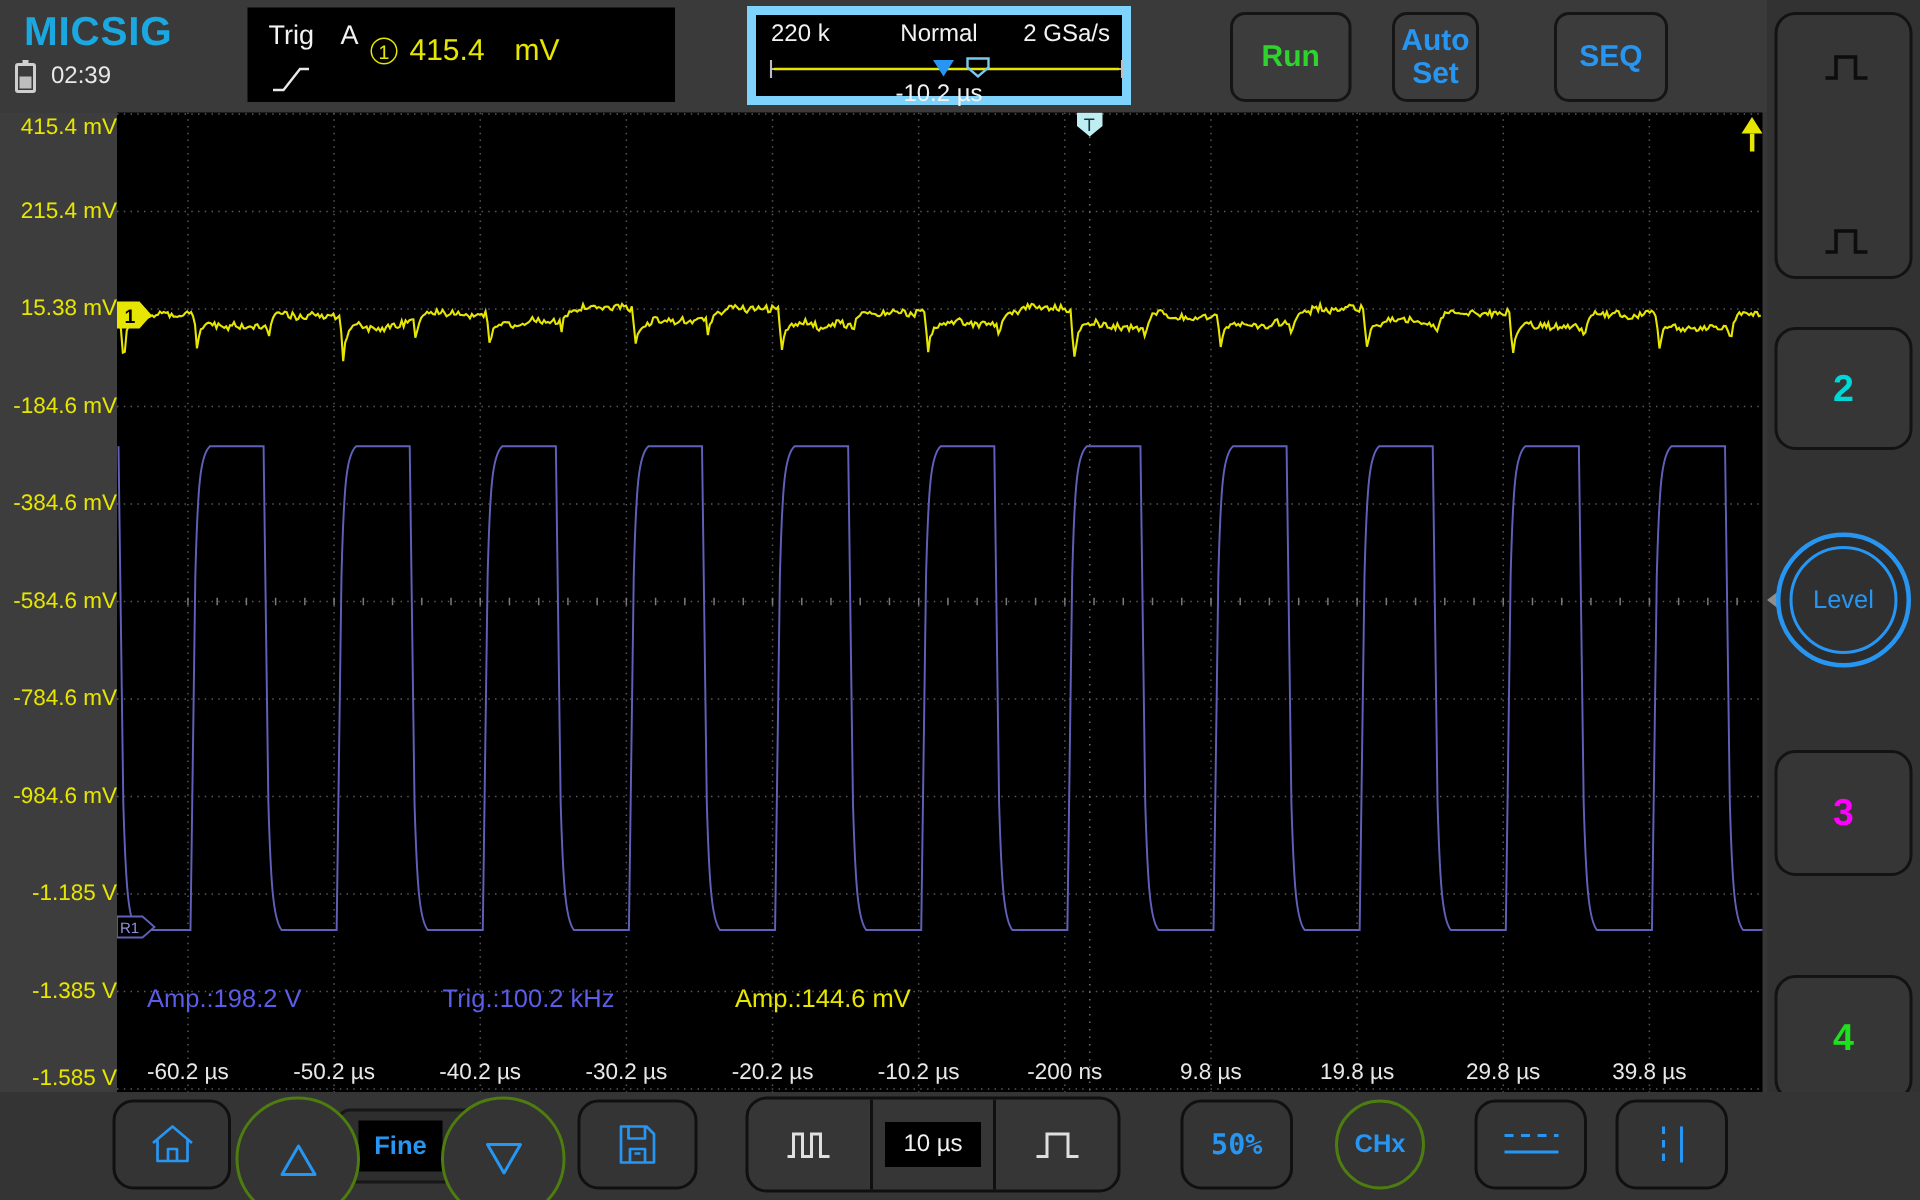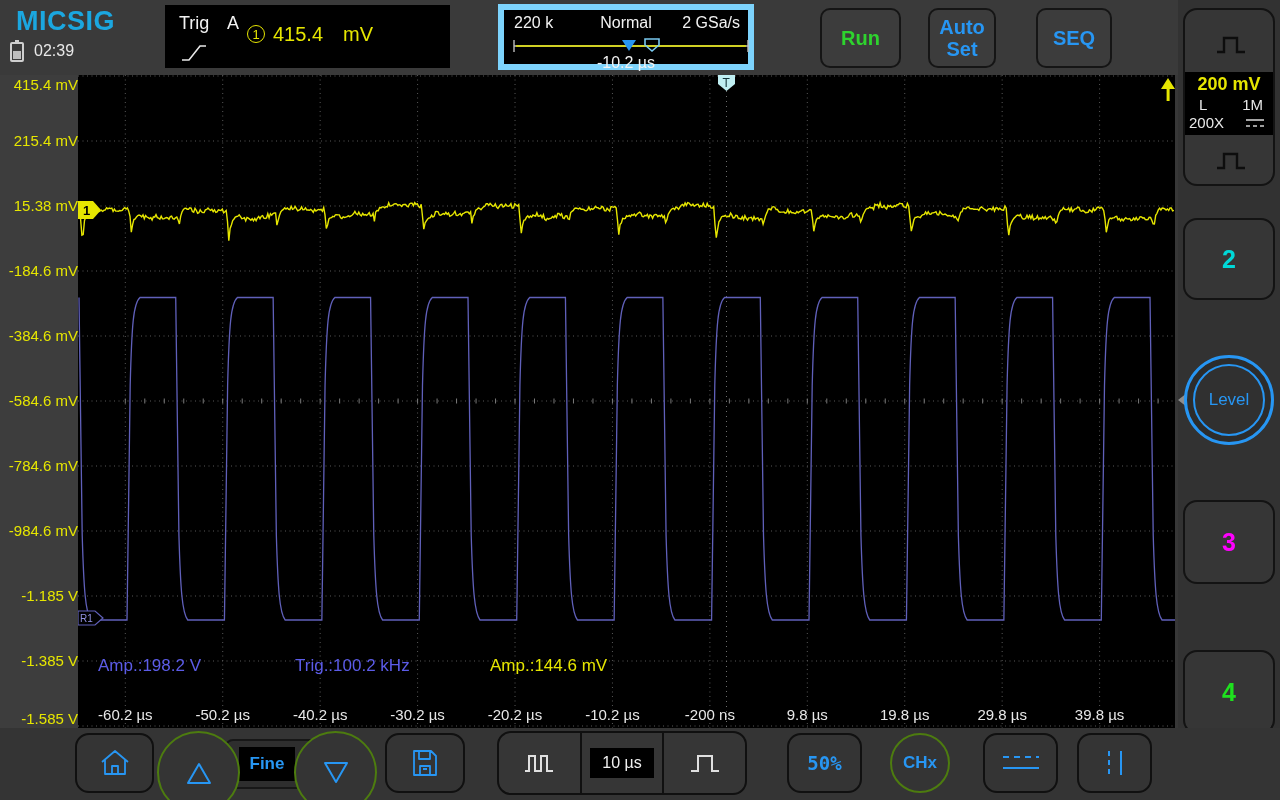--- a/index.html
+++ b/index.html
@@ -27,21 +27,21 @@
   #acqbox { position:absolute; left:498px; top:4px; width:256px; height:66px; background:#000; border:6px solid #7dd3fc; }
   .acq-depth { position:absolute; left:10px; top:4px; color:#f2f2f2; font-size:16px; }
   .acq-mode { position:absolute; left:0; right:0; top:4px; text-align:center; color:#f2f2f2; font-size:16px; }
   .acq-rate { position:absolute; right:8px; top:4px; color:#f2f2f2; font-size:16px; }
   .acq-delay { position:absolute; left:0; right:0; top:44px; text-align:center; color:#f2f2f2; font-size:16px; }
 
   .tbtn { position:absolute; top:8px; height:60px; background:#3c3c3c; border:2px solid #151515; border-radius:10px;
           color:#2796f3; font-size:20px; font-weight:700; display:flex; align-items:center; justify-content:center;
           text-align:center; line-height:1.1; }
   #btn-run { left:820px; width:81px; color:#2ed32e; }
-  #btn-autoset { left:928px; width:68px; padding:0 14px; }
+  #btn-autoset { left:928px; width:58px; padding:0 14px; }
   #btn-seq { left:1036px; width:76px; }
 
   
   #leftmargin { position:absolute; left:0; top:75px; width:80px; height:653px; background:#3d3d3d; }
   .vlabel { position:absolute; right:2px; width:76px; text-align:right; color:#e6e600; font-size:15px; height:18px; line-height:18px; }
 
   
   #plot { position:absolute; left:78px; top:75px; width:1097px; height:653px; background:#000; }
   #wavesvg { position:absolute; left:0; top:0; }
   .tlabel { position:absolute; top:631px; width:90px; text-align:center; color:#e8e8e8; font-size:15px; height:20px; }
@@ -264,30 +264,20 @@
 
   <div id="sidebar">
     <div class="sbtn" id="sb-trig">
       <svg width="30" height="18" style="position:absolute;top:26px;left:31px">
         <polyline points="1,16 8,16 8,2 21,2 21,16 29,16" stroke="#0d0d0d" stroke-width="2.4" fill="none"></polyline>
       </svg>
       <svg width="30" height="18" style="position:absolute;bottom:14px;left:31px">
         <polyline points="1,16 8,16 8,2 21,2 21,16 29,16" stroke="#0d0d0d" stroke-width="2.4" fill="none"></polyline>
       </svg>
     </div>
-    <div id="chinfo">
-      <div class="ci-scale">200 mV</div>
-      <div class="ci-l">L</div>
-      <div class="ci-1m">1M</div>
-      <div class="ci-probe">200X</div>
-      <svg class="ci-dc" width="20" height="10">
-        <line x1="1" y1="2" x2="19" y2="2" stroke="#cfcfcf" stroke-width="1.6"></line>
-        <line x1="1" y1="8" x2="19" y2="8" stroke="#cfcfcf" stroke-width="1.6" stroke-dasharray="4 3"></line>
-      </svg>
-    </div>
     <div class="sbtn" id="sb-ch2">2</div>
     <div class="sbtn" id="sb-ch3">3</div>
     <div class="sbtn" id="sb-ch4">4</div>
   </div>
   <div id="knob-arrow"></div>
   <div id="knob">
     <div id="knob-inner">Level</div>
   </div>
 
   <div id="toolbar">

